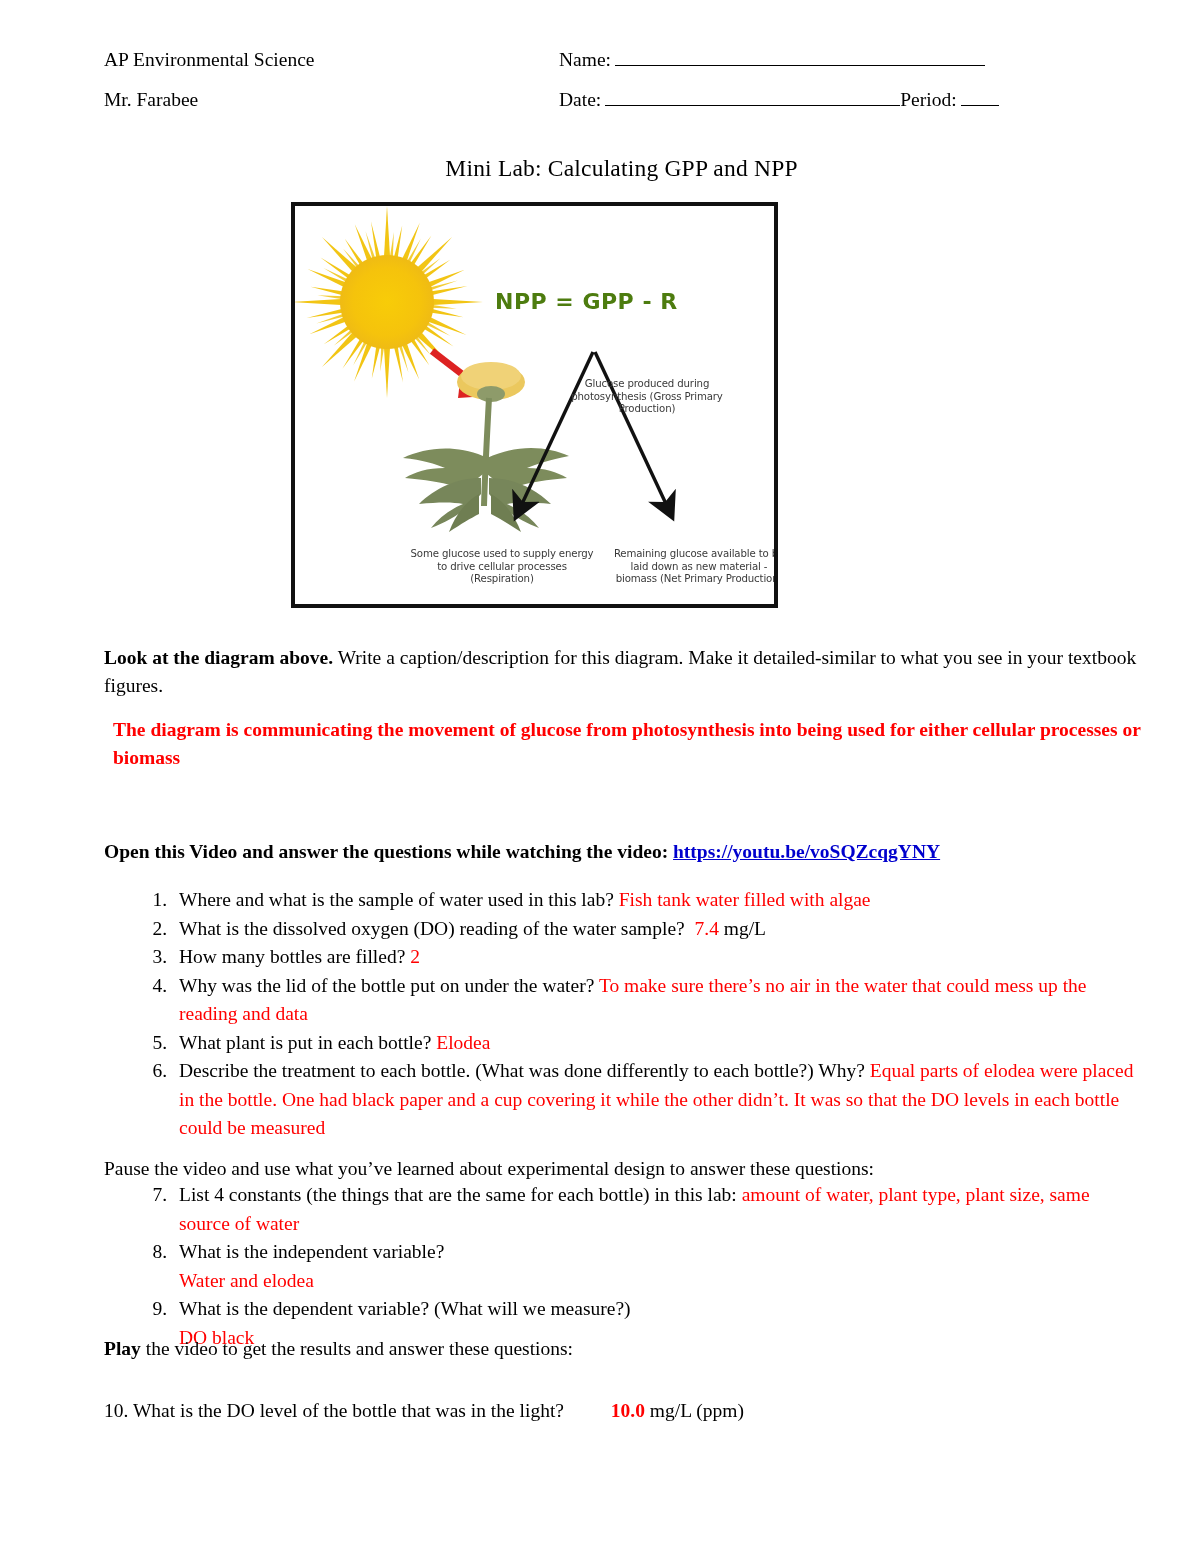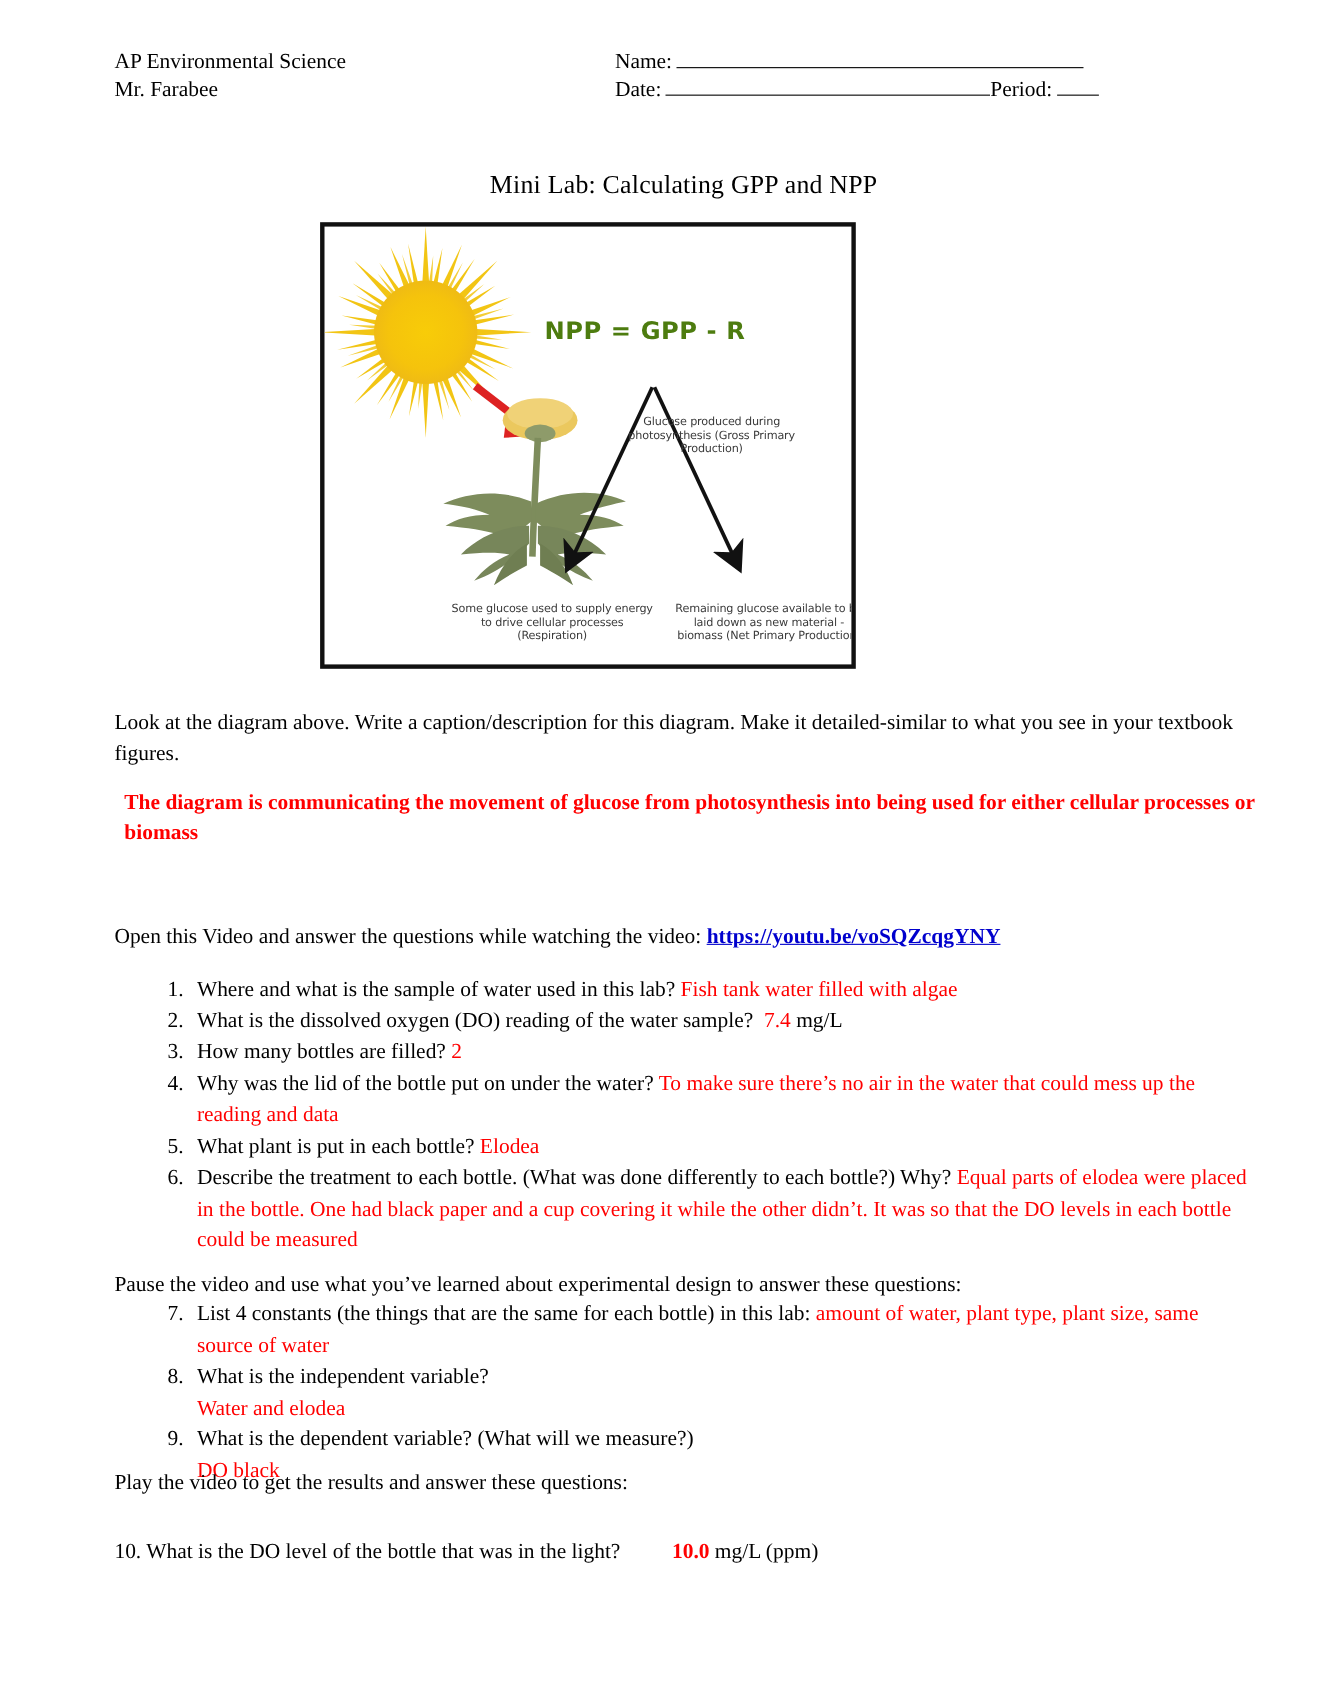--- a/index.html
+++ b/index.html
@@ -19,39 +19,40 @@
     position: relative;
     width: 1200px;
     height: 1553px;
     padding: 0;
   }
 
   
   .header {
     position: absolute;
     left: 104px;
-    top: 44px;
+    top: 32px;
     width: 1000px;
     font-size: 19.5px;
     line-height: 25px;
   }
   .hdr-row {
     display: flex;
     align-items: baseline;
   }
   .hdr-left {
     width: 455px;
     flex: 0 0 455px;
     white-space: nowrap;
   }
   .hdr-right {
     flex: 1 1 auto;
     display: flex;
     align-items: baseline;
     white-space: nowrap;
+    margin-top: 15px;
   }
   .fill-line {
     display: inline-block;
     border-bottom: 1.3px solid #000;
     height: 17px;
     margin-left: 4px;
     vertical-align: baseline;
   }
   .line-name { width: 370px; }
   .line-date { width: 295px; }
@@ -109,21 +110,21 @@
     color: #4d7c0f;
     letter-spacing: 0.5px;
   }
 
   
   .body-text {
     position: absolute;
     font-size: 19.5px;
     line-height: 28px;
   }
-  .b { font-weight: normal; }
+  .b { font-weight: bold; }
   .red { color: #ff0000; }
   .red-b { color: #ff0000; font-weight: bold; text-align: center; }
 
   #prompt-1 {
     left: 104px;
     top: 644px;
     width: 1040px;
   }
   #answer-1 {
     left: 113px;

